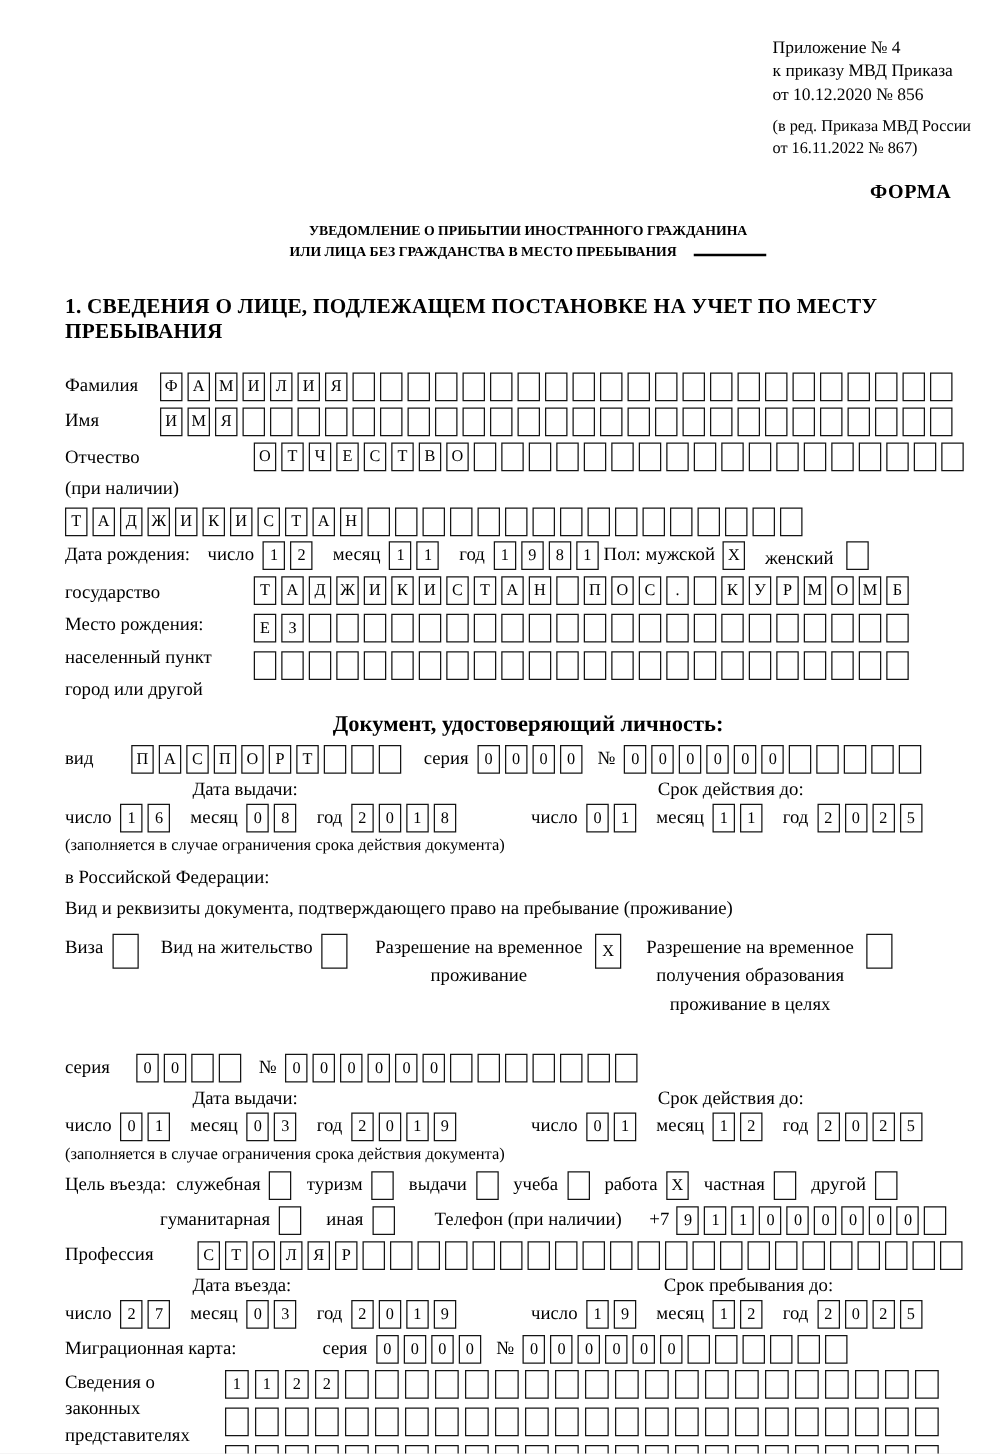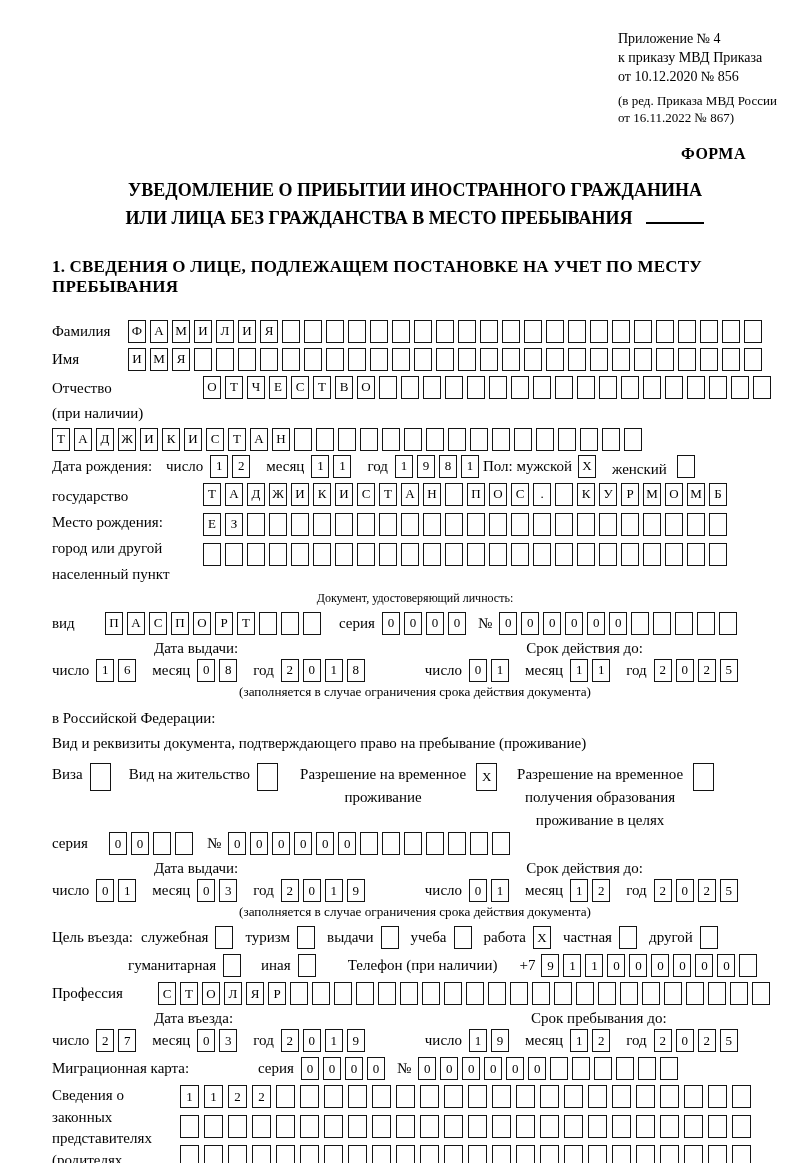--- a/index.html
+++ b/index.html
@@ -1,51 +1,51 @@
 <!DOCTYPE html>
 <html><head>
 <meta charset="utf-8">
 <style>
   html,body { margin:0; padding:0; background:#e8e8e8; }
   .page {
     width:800px; height:1163px; margin:0 auto; background:#ffffff;
     font-family:"Liberation Serif","DejaVu Serif",serif; color:#000;
-    font-size:15px; box-sizing:border-box; padding:30px 22px 10px 52px;
+    font-size:15px; box-sizing:border-box; padding:30px 7px 10px 52px;
     overflow:hidden; position:relative;
   }
   .appendix { margin-left:566px; font-size:14px; line-height:1.35; }
   .revision { margin-left:566px; font-size:13px; line-height:1.35; margin-top:5px; }
   .forma { text-align:right; padding-right:32px; font-weight:bold; font-size:16px; margin-top:18px; letter-spacing:.5px; }
-  .title { text-align:center; font-weight:bold; font-size:18px; line-height:1.55; margin-top:14px; }
+  .title { text-align:center; font-weight:bold; font-size:11px; line-height:1.55; margin-top:14px; }
   .title .uline { display:inline-block; width:58px; border-bottom:2px solid #000; margin-left:14px; }
   .sec-heading { font-weight:bold; font-size:17px; margin-top:24px; margin-bottom:23px; letter-spacing:.2px; }
 
   .cells { display:flex; flex:none; }
   .cell {
     display:inline-flex; align-items:center; justify-content:center; flex:none;
     width:18px; height:23px; box-sizing:border-box; border:1.6px solid #141414;
     margin-right:4px; font-size:13px; font-family:"Liberation Serif",serif;
   }
   .cells.wide .cell { width:19px; margin-right:5px; }
   .cells.cb .cell { width:21px; height:28px; }
 
   .row { display:flex; align-items:flex-start; margin-bottom:5px; }
   .lbl { flex:none; padding-top:3px; }
   .lblcol { flex:none; line-height:25px; }
   .dl { flex:none; padding-top:3px; margin-right:7px; }
   .dg { display:flex; flex:none; }
   .dg .cells { margin-right:12px; }
   .dg .cells:last-child { margin-right:0; }
   .dates-labels { display:flex; font-size:15px; margin-bottom:2px; margin-top:2px; }
-  .note { text-align:center; font-size:13.2px; margin-top:2px; margin-bottom:6px; }
+  .note { text-align:left; font-size:13.2px; margin-top:2px; margin-bottom:6px; }
   .plain { line-height:1.7; }
   .opt { display:flex; align-items:flex-start; }
   .opt .txt { padding-top:3px; margin-right:7px; }
   .optblock { text-align:center; line-height:1.55; margin-right:10px; }
-  .centered-bold { text-align:center; font-weight:normal; font-size:12px; margin:4px 0 6px 0; }
+  .centered-bold { text-align:center; font-weight:bold; font-size:18px; margin:4px 0 6px 0; }
   .stack > .cells { margin-bottom:7px; }
 </style>
 </head>
 <body>
 
 <div class="page">
 
   <div class="appendix">
     <div>Приложение № 4</div>
     <div>к приказу МВД Приказа</div>
@@ -229,22 +229,22 @@
     <span class="lbl" style="margin:3px 10px 0 12px">женский</span>
     <span class="cells">
         <span class="cell"></span>
       </span>
   </div>
 
   <div class="row" style="margin-bottom:0">
     <span class="lblcol" style="width:151px; line-height:26px">
       <div>государство</div>
       <div>Место рождения:</div>
+      <div>населенный пункт</div>
       <div>город или другой</div>
-      <div>населенный пункт</div>
     </span>
     <span class="stack">
       <span class="cells">
           <span class="cell">Т</span>
           <span class="cell">А</span>
           <span class="cell">Д</span>
           <span class="cell">Ж</span>
           <span class="cell">И</span>
           <span class="cell">К</span>
           <span class="cell">И</span>
@@ -401,21 +401,21 @@
           <span class="cell">2</span>
           <span class="cell">5</span>
         </span>
     </span>
   </div>
   <div class="note">(заполняется в случае ограничения срока действия документа)</div>
 
   <div class="plain">в Российской Федерации:</div>
   <div class="plain">Вид и реквизиты документа, подтверждающего право на пребывание (проживание)</div>
 
-  <div class="row" style="margin-top:6px; margin-bottom:0">
+  <div class="row" style="margin-top:6px; margin-bottom:26px">
     <span class="opt">
       <span class="txt">Виза</span>
       <span class="cells cb">
           <span class="cell"></span>
         </span>
     </span>
     <span class="opt" style="margin-left:14px">
       <span class="txt">Вид на жительство</span>
       <span class="cells cb">
           <span class="cell"></span>

